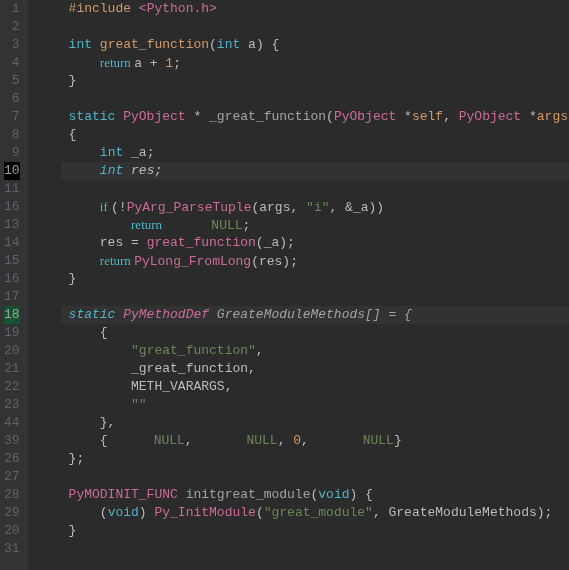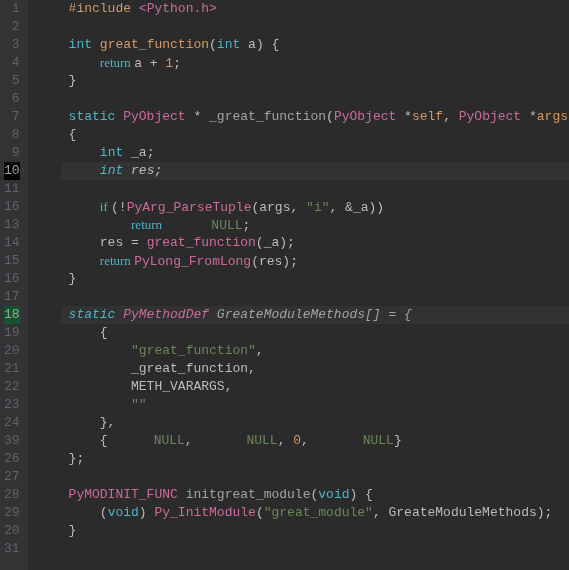--- a/index.html
+++ b/index.html
@@ -65,21 +65,21 @@
     <div>14</div>
     <div>15</div>
     <div>16</div>
     <div>17</div>
     <div style="background: #14532d; color: rgb(160, 160, 160);">18</div>
     <div>19</div>
     <div>20</div>
     <div>21</div>
     <div>22</div>
     <div>23</div>
-    <div>24</div>
+    <div>44</div>
     <div>39</div>
     <div>26</div>
     <div>27</div>
     <div>28</div>
     <div>29</div>
     <div>20</div>
     <div>31</div>
   </div>
 <div class="code" id="code"><span class="line"><span class="macro">#include </span><span class="incstr">&lt;Python.h&gt;</span></span><span class="line">&nbsp;</span><span class="line"><span class="type">int </span><span class="fn">great_function</span><span class="punct">(</span><span class="type">int </span><span class="ident">a</span><span class="punct">) {</span></span><span class="line"><span>    </span><span class="blue">return </span><span class="ident">a </span><span class="punct">+ </span><span class="num">1</span><span class="punct">;</span></span><span class="line"><span class="punct">}</span></span><span class="line">&nbsp;</span><span class="line"><span class="type">static </span><span class="call">PyObject </span><span class="punct">* </span><span class="white">_great_function</span><span class="punct">(</span><span class="call">PyObject </span><span class="punct">*</span><span class="fn">self</span><span class="punct">, </span><span class="call">PyObject </span><span class="punct">*</span><span class="fn">args</span><span class="punct">)</span></span><span class="line"><span class="punct">{</span></span><span class="line"><span>    </span><span class="type">int </span><span class="ident">_a;</span></span><span class="line hl"><span>    </span><span class="type">int </span><span class="ident">res;</span></span><span class="line">&nbsp;</span><span class="line"><span>    </span><span class="blue">if </span><span class="punct">(!</span><span class="call">PyArg_ParseTuple</span><span class="ident">(args, </span><span class="str">"i"</span><span class="ident">, &amp;_a))</span></span><span class="line"><span>        </span><span class="blue">return </span><span class="null">NULL</span><span class="punct">;</span></span><span class="line"><span class="ident">    res = </span><span class="call">great_function</span><span class="ident">(_a);</span></span><span class="line"><span>    </span><span class="blue">return </span><span class="call">PyLong_FromLong</span><span class="ident">(res);</span></span><span class="line"><span class="punct">}</span></span><span class="line">&nbsp;</span><span class="line hl"><span class="type">static </span><span class="call">PyMethodDef </span><span class="white">GreateModuleMethods[] = {</span></span><span class="line"><span class="punct">    {</span></span><span class="line"><span>        </span><span class="str">"great_function"</span><span class="punct">,</span></span><span class="line"><span class="ident">        _great_function,</span></span><span class="line"><span class="ident">        METH_VARARGS,</span></span><span class="line"><span>        </span><span class="str">""</span></span><span class="line"><span class="punct">    },</span></span><span class="line"><span class="punct">    {</span><span class="null">NULL</span><span class="punct">, </span><span class="null">NULL</span><span class="punct">, </span><span class="num">0</span><span class="punct">, </span><span class="null">NULL</span><span class="punct">}</span></span><span class="line"><span class="punct">};</span></span><span class="line">&nbsp;</span><span class="line"><span class="call">PyMODINIT_FUNC </span><span class="white">initgreat_module</span><span class="punct">(</span><span class="type">void</span><span class="punct">) {</span></span><span class="line"><span class="punct">    (</span><span class="type">void</span><span class="punct">) </span><span class="call">Py_InitModule</span><span class="punct">(</span><span class="str">"great_module"</span><span class="ident">, GreateModuleMethods);</span></span><span class="line"><span class="punct">}</span></span><span class="line">&nbsp;</span></div>
 

